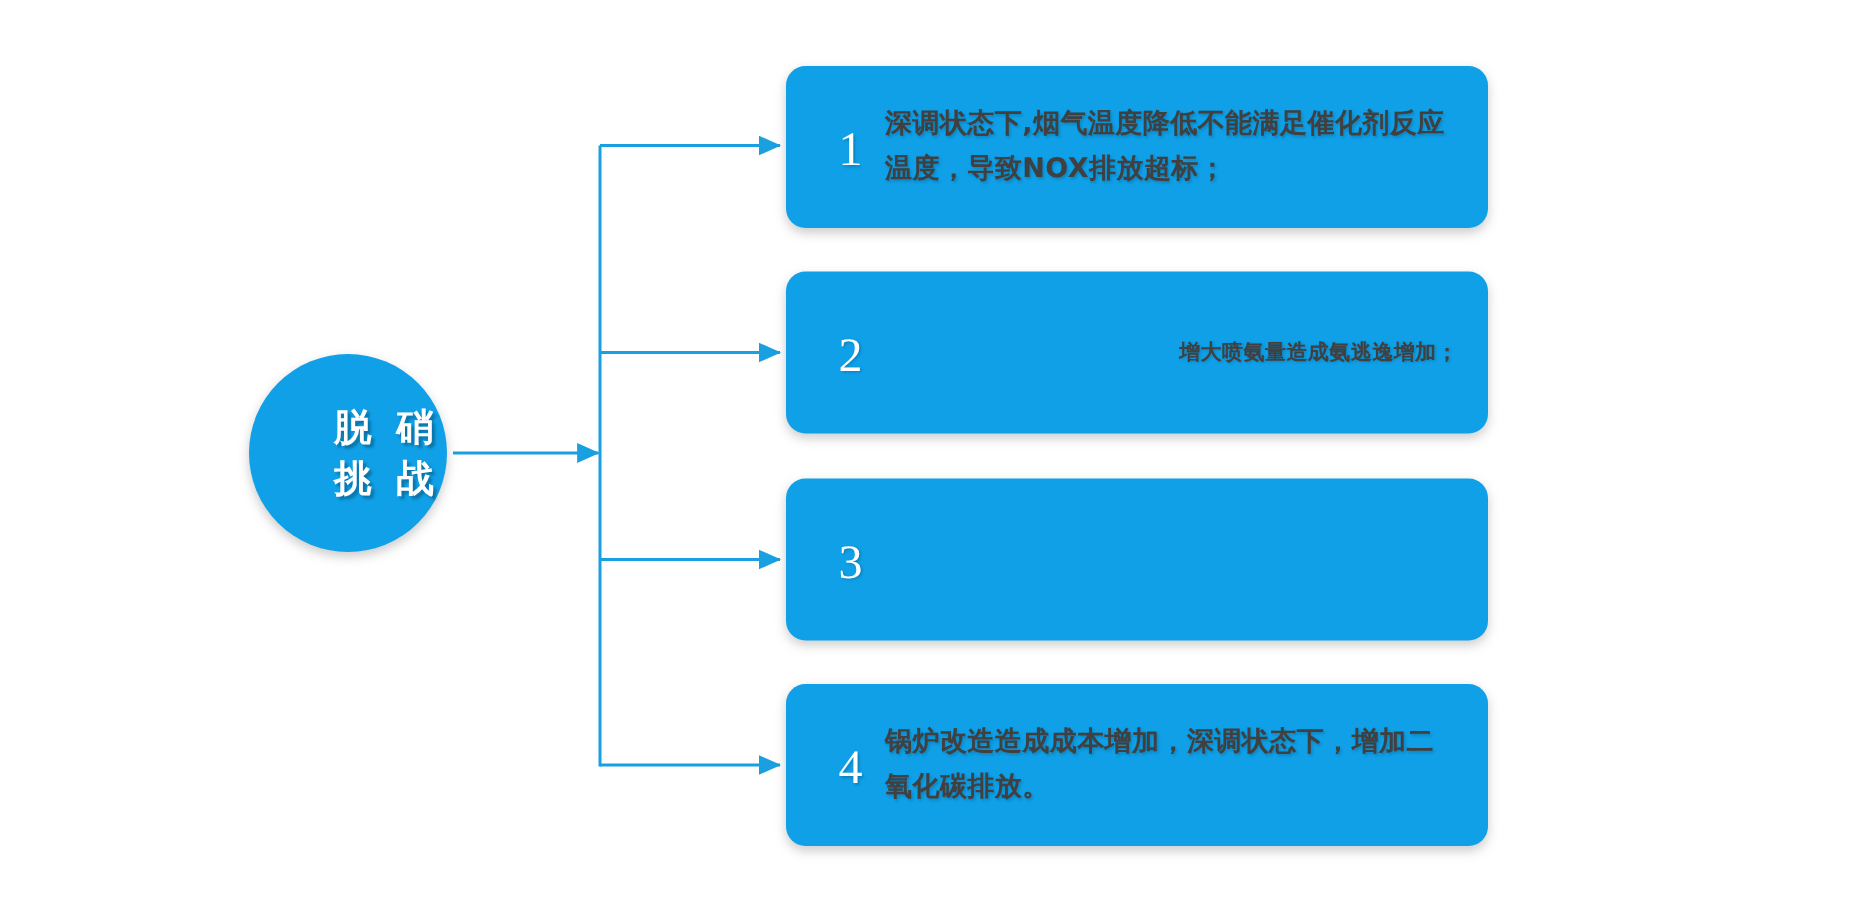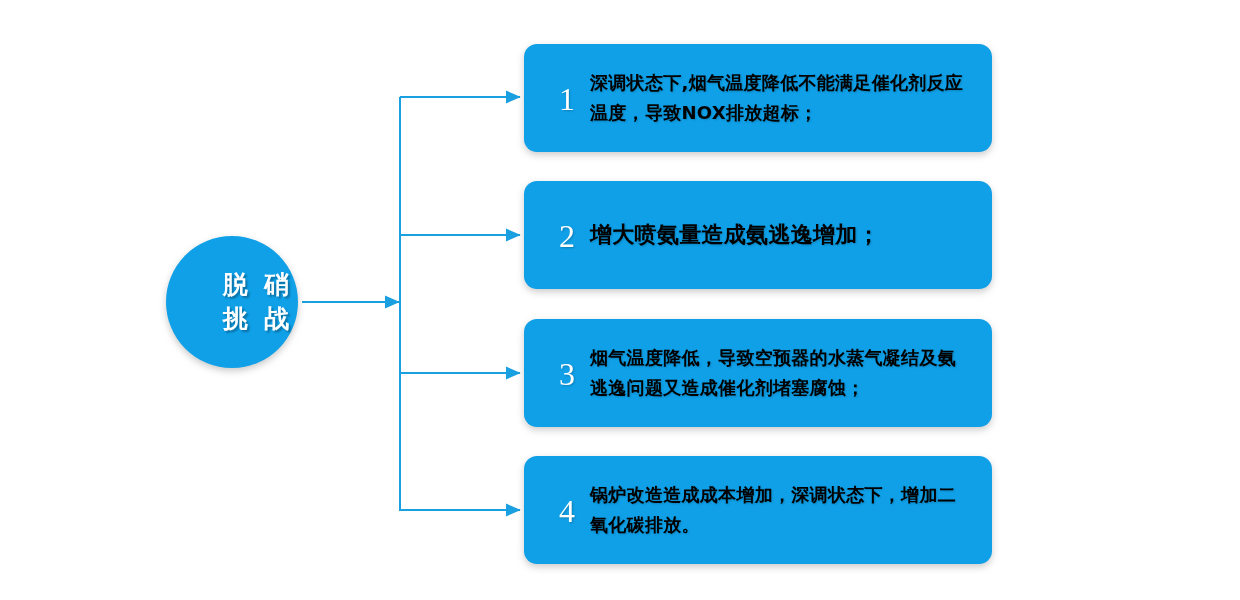--- a/index.html
+++ b/index.html
@@ -93,29 +93,30 @@
     width: 26px;
     text-align: center;
     text-shadow: 1px 1px 2px rgba(0,0,0,0.22);
     margin-right: 10px;
     position: relative;
     top: 1px;
   }
 
   .item-text {
     flex: 1 1 auto;
-    color: #000000;
+    color: #404040;
     font-weight: bold;
     font-size: 18px;
     line-height: 30px;
     letter-spacing: 0.3px;
     text-shadow: 1px 1px 2px rgba(0,0,0,0.18);
   }
   .item-text.one-line {
-    font-size: 22px;
+    font-size: 14px;
+    text-align: right;
   }
 </style>
 </head>
 <body>
 
 <div id="diagram">
 
   <svg class="connectors" viewBox="0 0 1240 600" width="1240" height="600" xmlns="http://www.w3.org/2000/svg">
     <defs>
       <marker id="arrow" viewBox="0 0 10 10" refX="9.5" refY="5" markerWidth="7.5" markerHeight="7.5" orient="auto-start-reverse">
@@ -146,21 +147,20 @@
     <div class="item-text">深调状态下,烟气温度降低不能满足催化剂反应温度，导致NOX排放超标；</div>
   </div>
 
   <div class="item-box b2">
     <div class="item-num">2</div>
     <div class="item-text one-line">增大喷氨量造成氨逃逸增加；</div>
   </div>
 
   <div class="item-box b3">
     <div class="item-num">3</div>
-    <div class="item-text">烟气温度降低，导致空预器的水蒸气凝结及氨逃逸问题又造成催化剂堵塞腐蚀；</div>
   </div>
 
   <div class="item-box b4">
     <div class="item-num">4</div>
     <div class="item-text">锅炉改造造成成本增加，深调状态下，增加二氧化碳排放。</div>
   </div>
 
 </div>
 
 </body></html>

